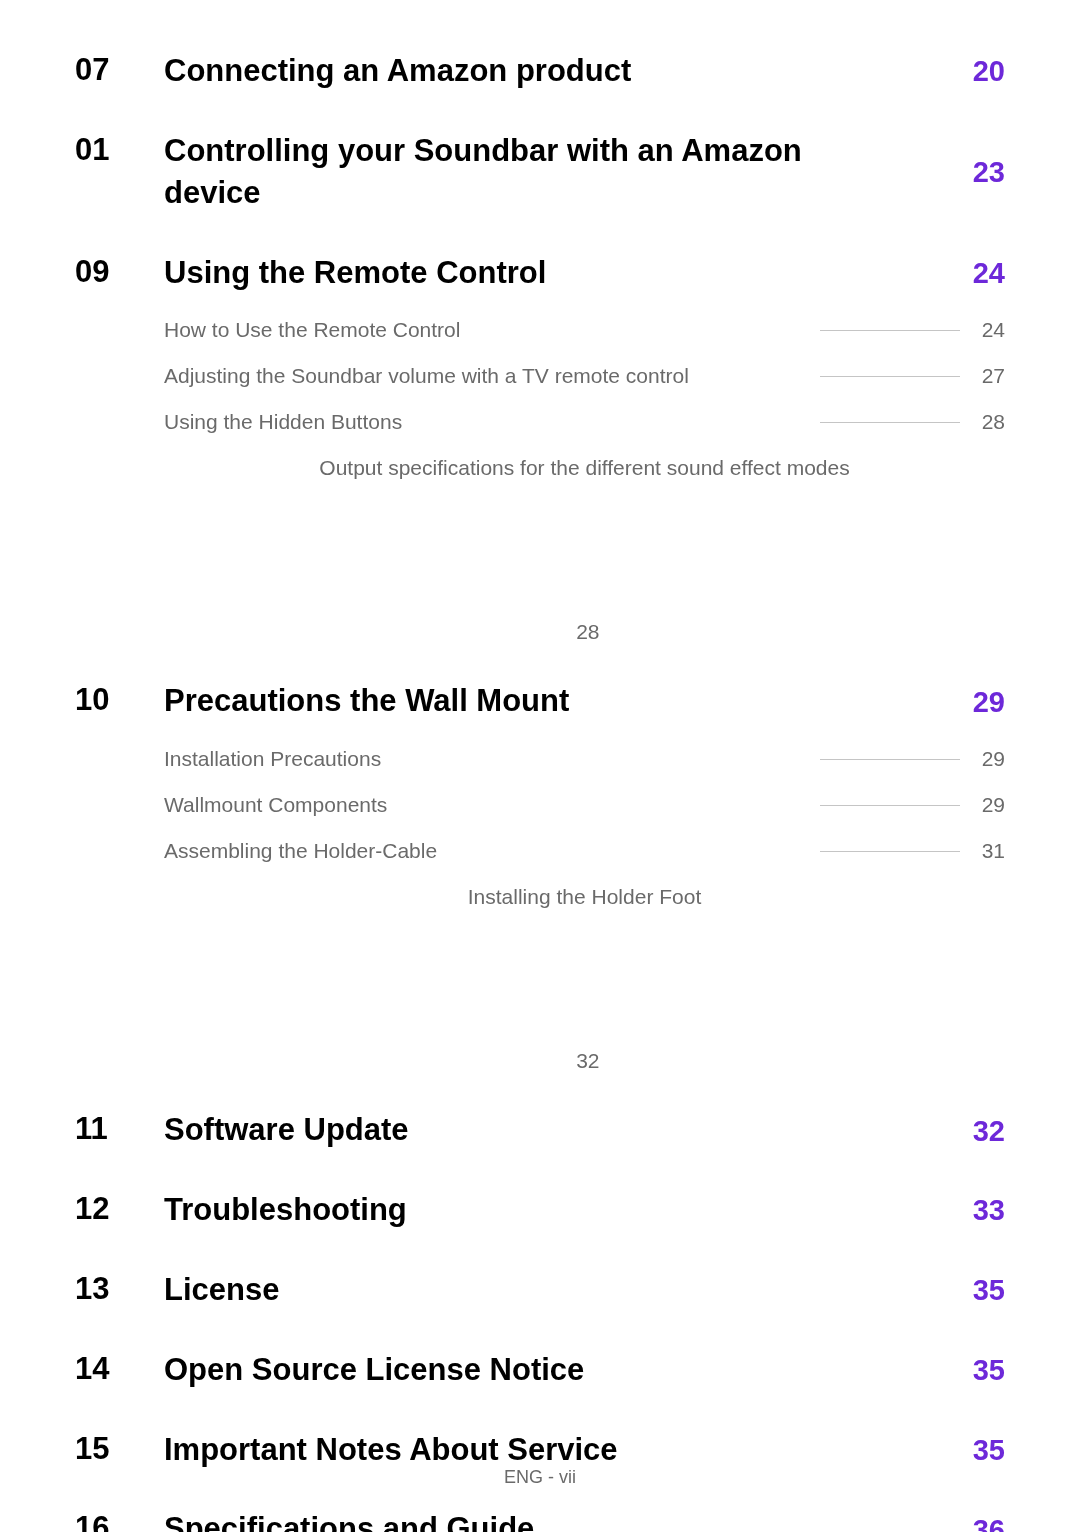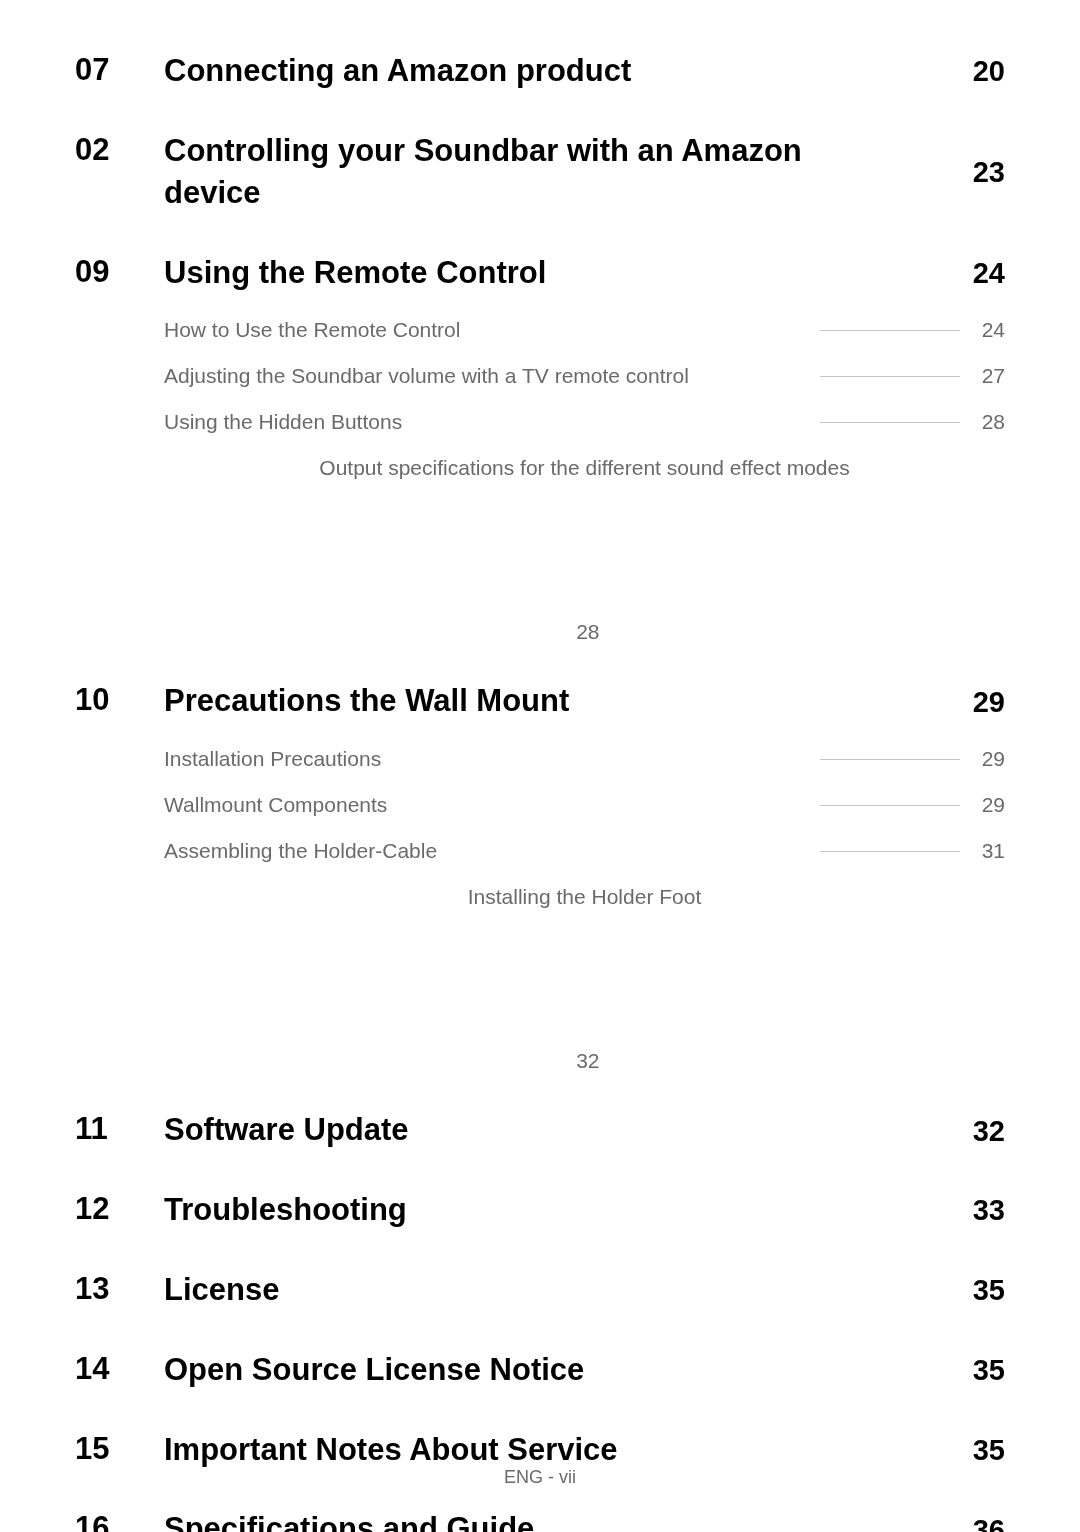--- a/index.html
+++ b/index.html
@@ -53,21 +53,21 @@
       font-size: 31px;
       font-weight: 700;
       color: #000;
       line-height: 1.35;
       max-width: 650px;
     }
     
     .chapter-page {
       font-size: 29px;
       font-weight: 700;
-      color: #000000;
+      color: #6d28d9;
       padding-top: 2px;
       text-align: right;
     }
     
     .sub-list {
       margin-top: 25px;
       margin-bottom: 8px;
     }
     
     .sub-item {
@@ -124,21 +124,21 @@
     <div class="chapter-num">07</div>
     <div class="chapter-content">
       <div class="chapter-head">
         <div class="chapter-title">Connecting an Amazon product</div>
         <div class="chapter-page">20</div>
       </div>
     </div>
   </div>
 
   <div class="toc-chapter">
-    <div class="chapter-num">02</div>
+    <div class="chapter-num">01</div>
     <div class="chapter-content">
       <div class="chapter-head">
         <div class="chapter-title">Controlling your Soundbar with an Amazon device</div>
         <div class="chapter-page">23</div>
       </div>
     </div>
   </div>
 
   <div class="toc-chapter with-sub">
     <div class="chapter-num">09</div>

